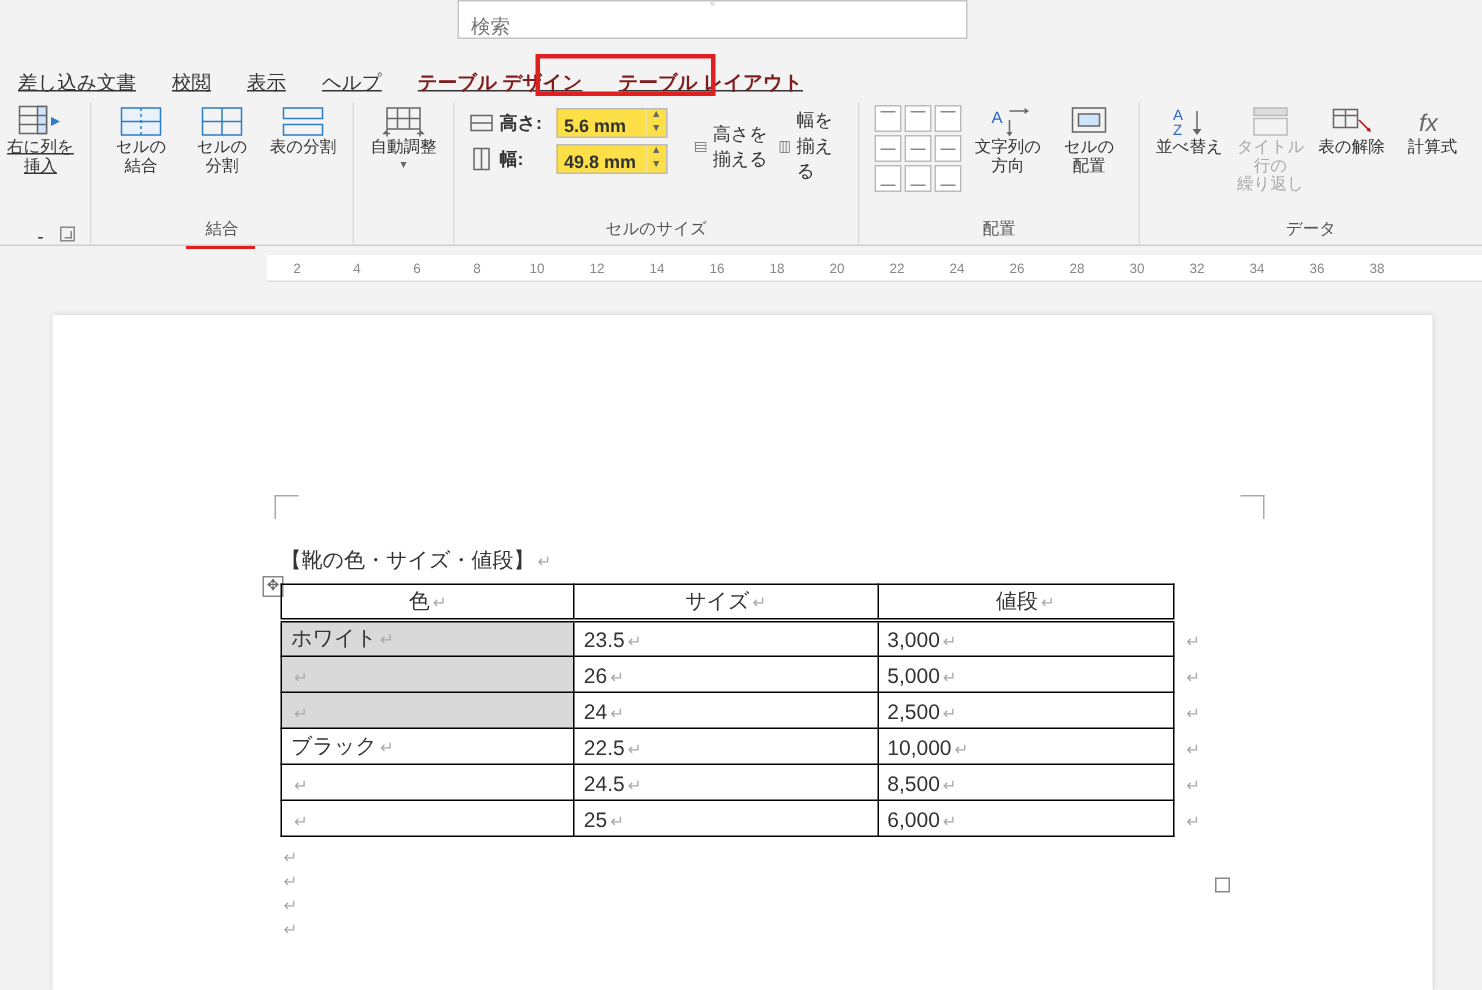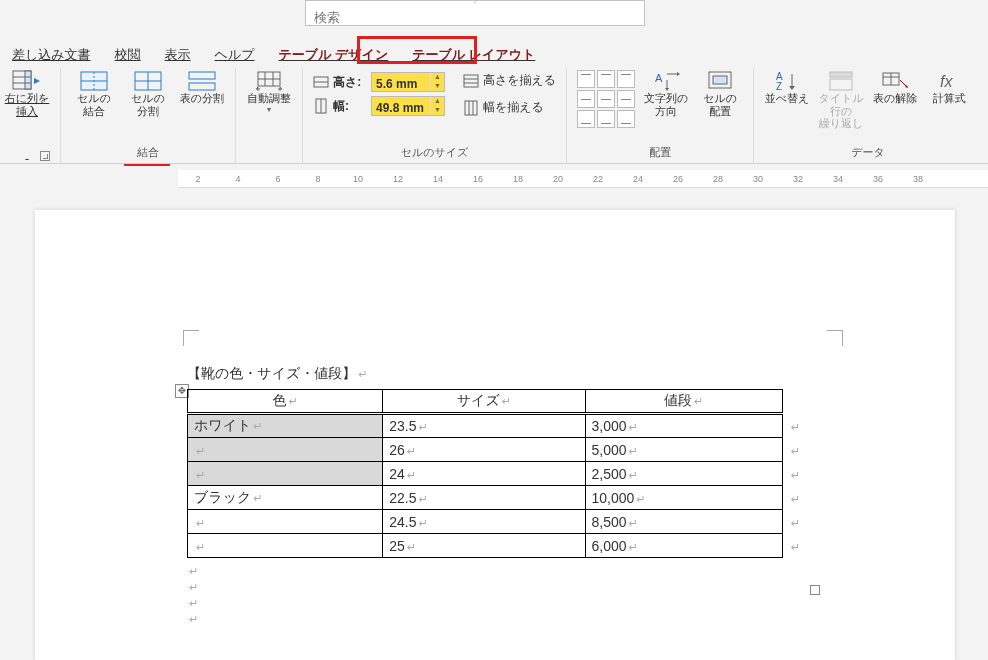--- a/index.html
+++ b/index.html
@@ -180,21 +180,21 @@
             <span class="lab">幅:</span>
             <div class="spin">
                 <span>49.8 mm</span>
                 <div class="arrows">
                   <span>▲</span>
                   <span>▼</span>
                 </div>
               </div>
           </div>
         </div>
-        <div style="display:flex;flex-direction:column;justify-content:space-between;gap:6px;margin-left:10px;">
+        <div style="display:flex;justify-content:space-between;gap:6px;margin-left:10px;">
           <div class="size-row">
             <svg class="ic16" viewBox="0 0 16 16">
                 <rect x="1" y="2" width="14" height="12" fill="none" stroke="#666"></rect>
                 <line x1="1" y1="6" x2="15" y2="6" stroke="#666"></line>
                 <line x1="1" y1="10" x2="15" y2="10" stroke="#666"></line>
               </svg>
             <span>高さを揃える</span>
           </div>
           <div class="size-row">
             <svg class="ic16" viewBox="0 0 16 16">

